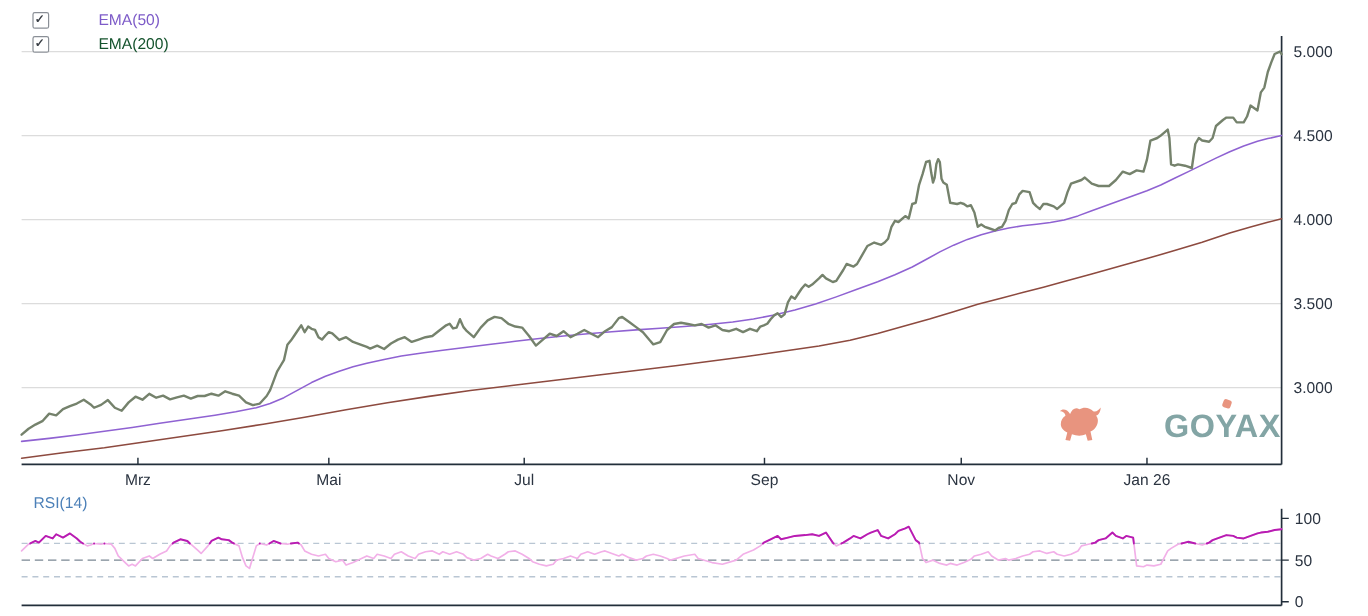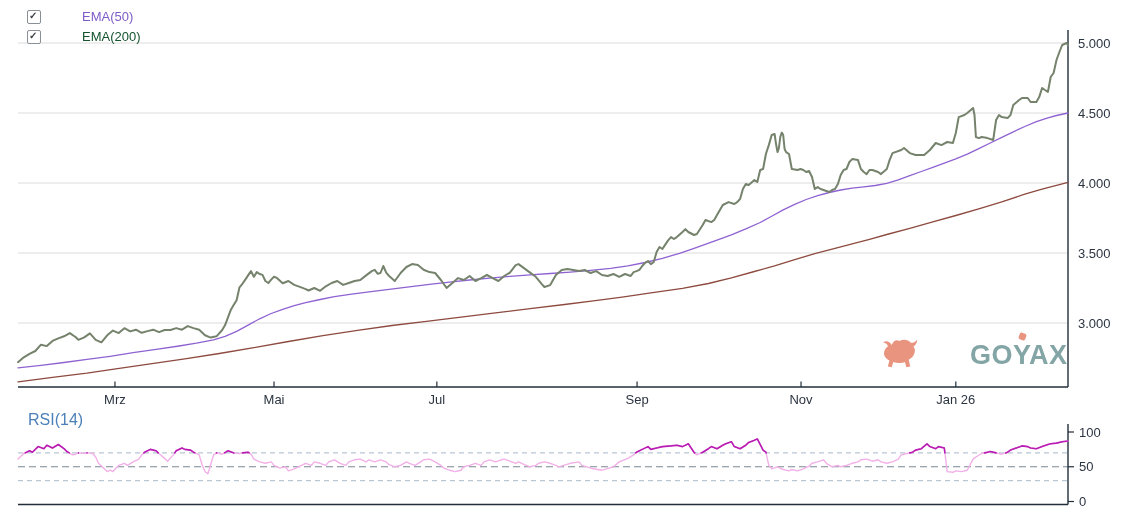--- a/index.html
+++ b/index.html
@@ -7,21 +7,21 @@
        font-family:"Liberation Sans",sans-serif;}
   #chart{position:absolute;left:0;top:0;}
   .hdr{position:absolute;left:28px;top:5px;}
   .period{font-size:13.5px;color:#141923;letter-spacing:.1px;}
   .instrument{font-size:13px;color:#8e959d;margin-top:4px;}
   .legend-row{display:flex;align-items:center;height:17px;margin-top:3px;margin-left:-1px;cursor:pointer;gap:36px;}
   .cb{display:inline-block;width:12px;height:12px;border:1px solid #8a8f96;border-radius:2px;
       background:#fff;position:relative;margin-right:5px;}
   .cb::after{content:"\2713";position:absolute;left:1px;top:-1px;font-size:10px;color:#3a3f45;font-weight:bold;}
   .lg{font-size:13px;}
-  .rsi-title{position:absolute;left:28px;top:411px;font-size:16px;}
+  .rsi-title{position:absolute;left:28px;top:411px;font-size:13px;}
   .logo{position:absolute;left:880px;top:338px;display:flex;align-items:center;}
   .bull{width:42px;height:34px;}
   .logo-text{font-size:27px;font-weight:bold;letter-spacing:.5px;margin-left:9px;line-height:34px;}
   .logo-dot{position:absolute;left:1019px;top:333px;width:7px;height:7px;border-radius:2px;transform:rotate(20deg);}
 </style>
 </head>
 <body>
 
 <div id="app">
   <svg id="chart" width="1140" height="513">

